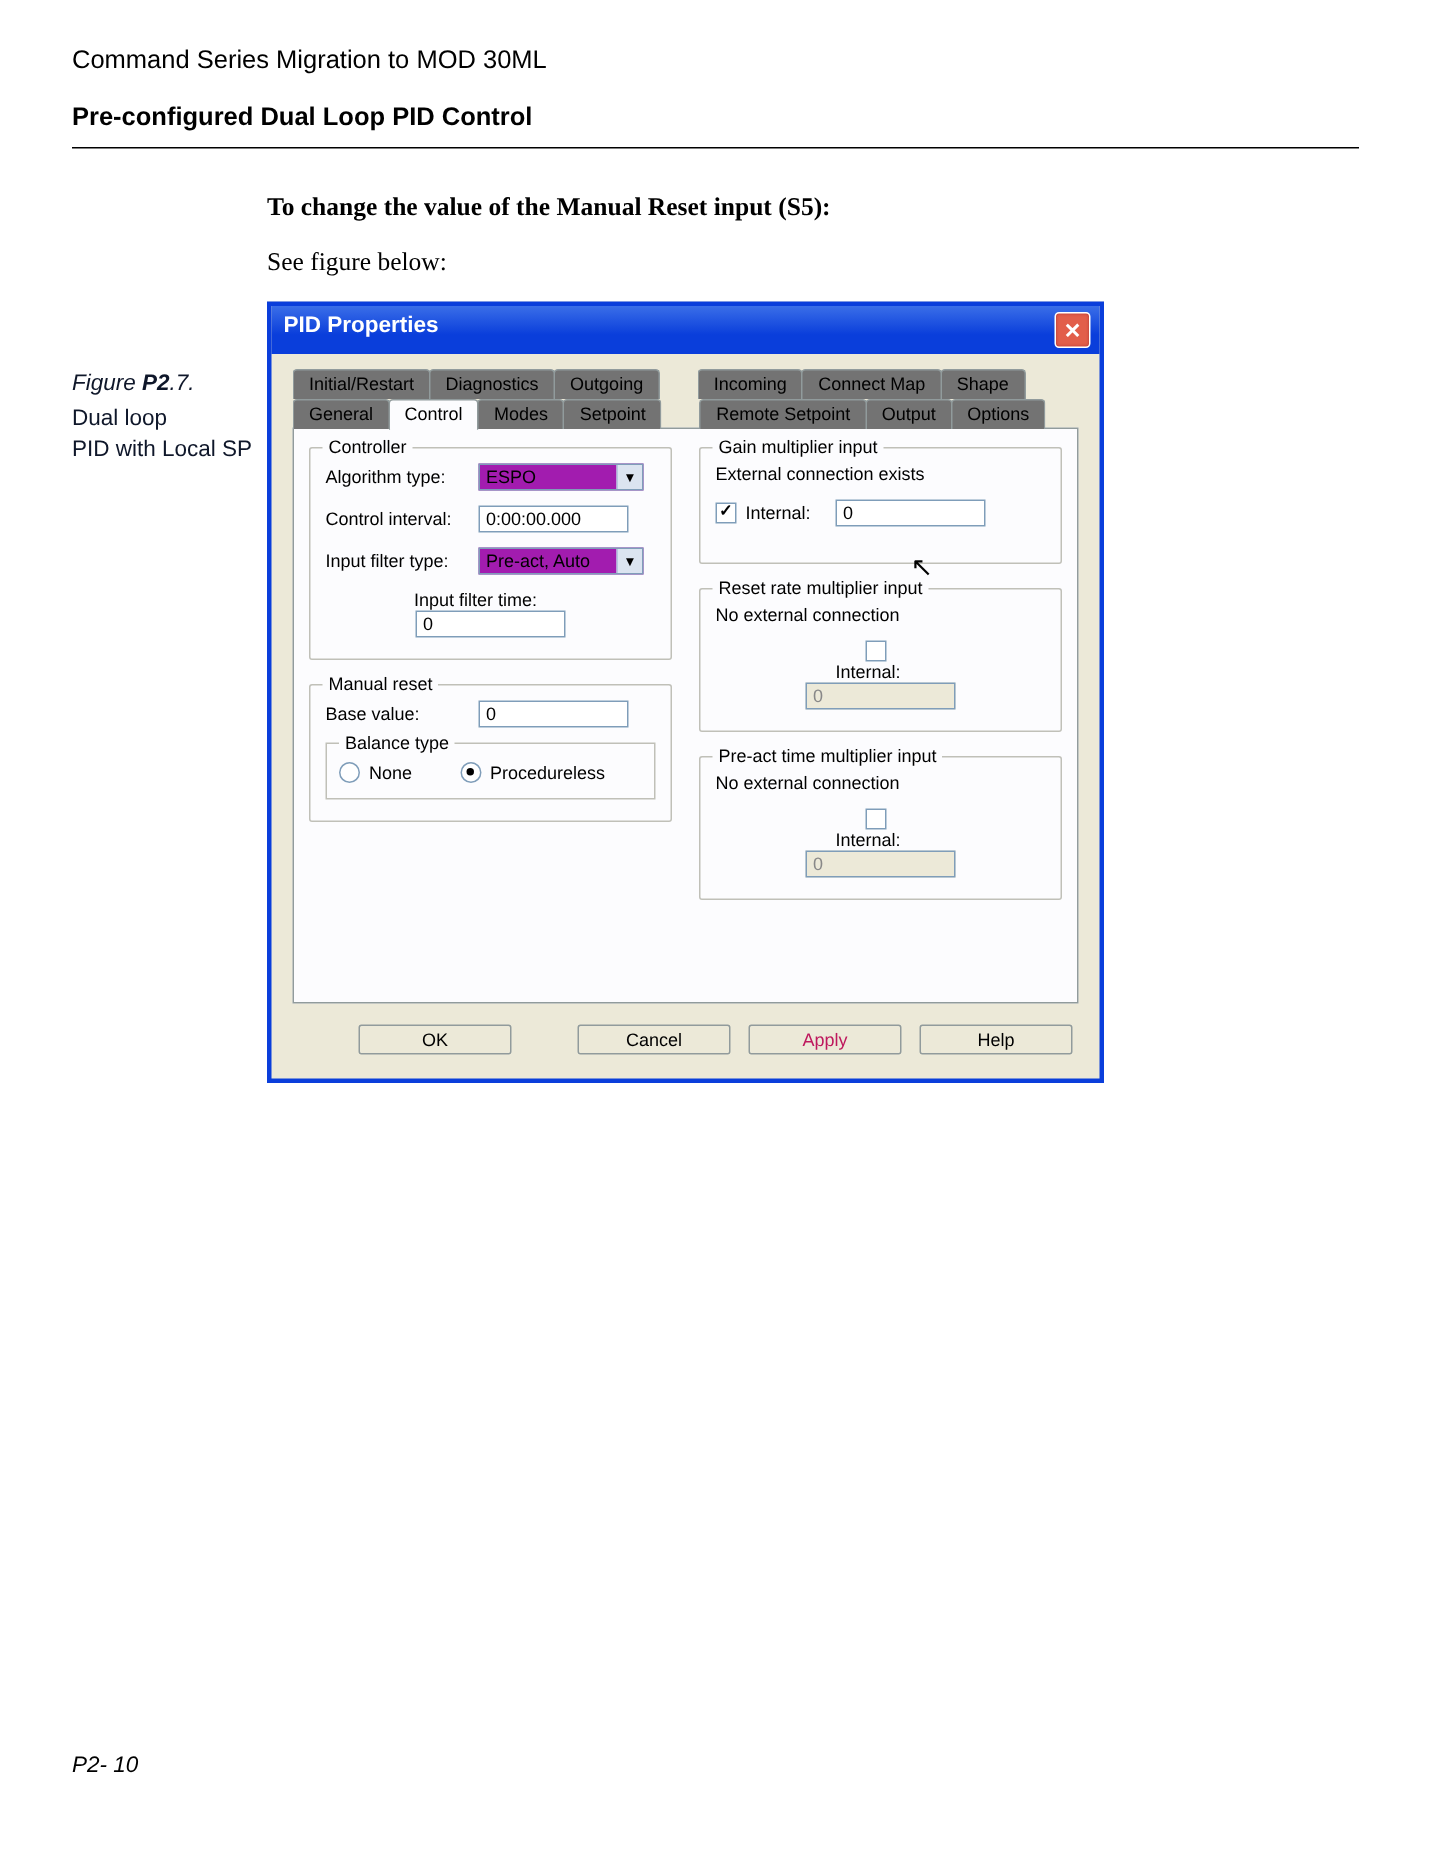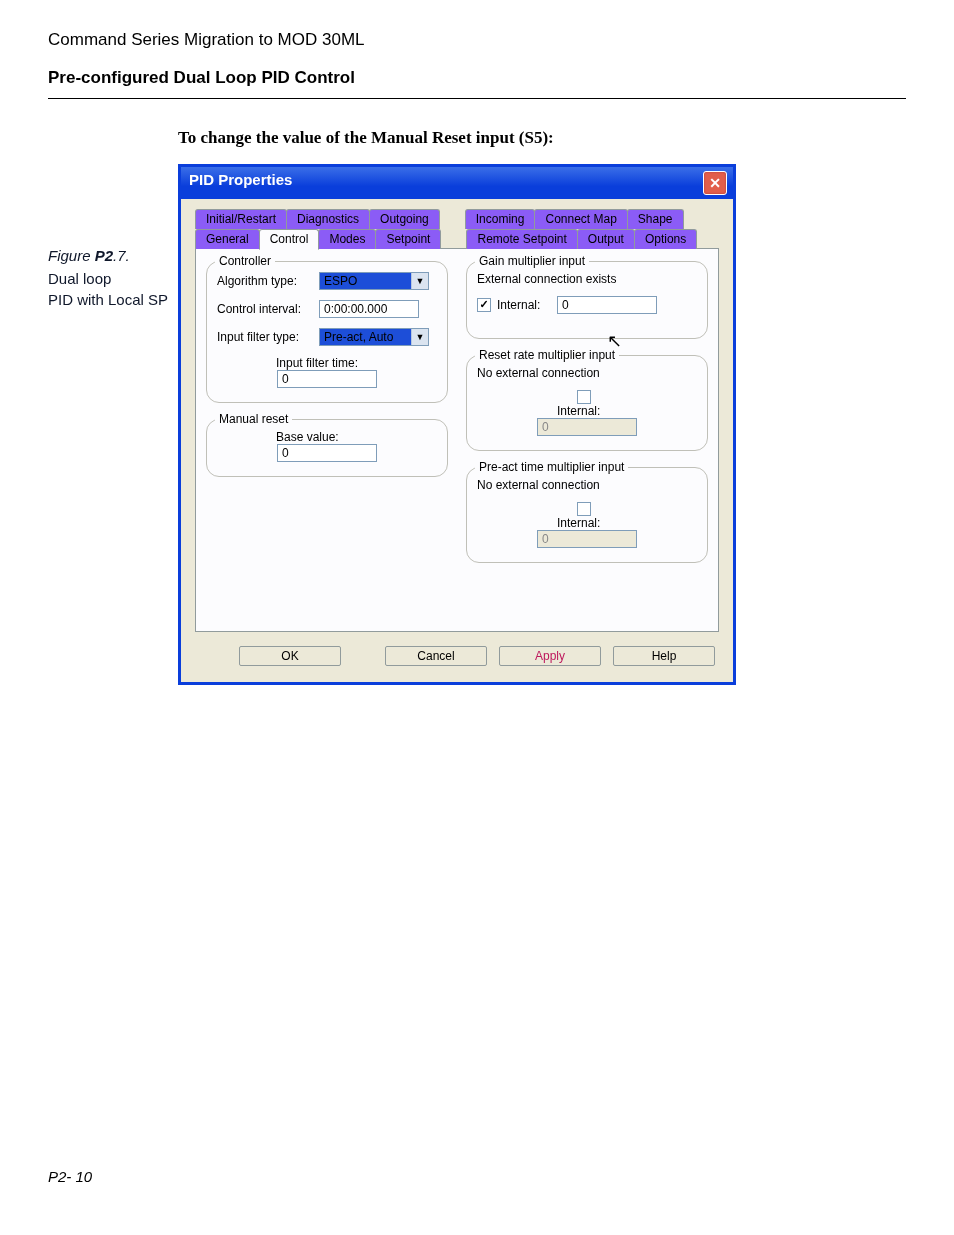--- a/index.html
+++ b/index.html
@@ -89,21 +89,21 @@
   .tab-area {
     padding: 10px 14px 0 14px;
   }
   .tabs {
     display: flex;
     flex-wrap: wrap;
   }
   .tab {
     border: 1px solid #919b9c;
     border-bottom: none;
-    background: #8b5cf6;
+    background: #737373;
     padding: 2px 10px 3px 10px;
     font-size: 12px;
     border-radius: 3px 3px 0 0;
     margin-right: -1px;
     position: relative;
     cursor: pointer;
   }
   .tab.active {
     background: #fcfcfe;
     border-bottom: 1px solid #fcfcfe;
@@ -117,21 +117,21 @@
     background: #fcfcfe;
     min-height: 360px;
     margin-top: -1px;
     padding: 12px 10px 10px 10px;
     display: flex;
     gap: 18px;
   }
   .col { flex: 1; }
   .groupbox {
     border: 1px solid #c0c0b8;
-    border-radius: 13px;
+    border-radius: 2px;
     padding: 10px 10px 14px 10px;
     margin-bottom: 16px;
     position: relative;
   }
   .groupbox .legend {
     position: absolute;
     top: -8px;
     left: 8px;
     background: #fcfcfe;
     padding: 0 4px;
@@ -155,21 +155,21 @@
     font-size: 12px;
     padding: 1px 4px;
     width: 100px;
     box-sizing: border-box;
   }
   .txt-input.disabled { background:#ece9d8; color:#888; }
   .combo {
     display: flex;
     align-items: stretch;
     border: 1px solid #7f9db9;
-    background: #1d4ed8;
+    background: #a21caf;
     height: 18px;
     width: 110px;
     box-sizing: border-box;
   }
   .combo span {
     flex:1;
     padding: 1px 4px;
     font-size:12px;
     overflow:hidden;
     white-space:nowrap;
@@ -252,20 +252,21 @@
     <div class="sidebar">
       <div class="fig-label">
         <span>Figure </span><b>P2</b><span>.7.</span>
       </div>
       <div>Dual loop</div>
       <div>PID with Local SP</div>
     </div>
 
     <div class="main">
       <p class="strong">To change the value of the Manual Reset input (S5):</p>
+      <p>See figure below:</p>
 
       <div class="dialog">
         <div class="titlebar">
           <span>PID Properties</span>
           <div class="close-btn">
             <span>✕</span>
           </div>
         </div>
 
         <div class="tab-area">
@@ -319,20 +320,35 @@
                   <input class="txt-input" value="0" style="">
                 </div>
               </div>
 
               <div class="groupbox">
                 <div class="legend">Manual reset</div>
                 <div class="row">
                   <div class="lbl">Base value:</div>
                   <input class="txt-input" value="0" style="">
                 </div>
+                <div class="nested-group">
+                  <div class="legend">Balance type</div>
+                  <div class="radio-row">
+                    <div class="radio-item">
+                      <span class="radio"></span>
+                      <span>None</span>
+                    </div>
+                    <div class="radio-item">
+                      <span class="radio">
+                          <span class="dot"></span>
+                        </span>
+                      <span>Procedureless</span>
+                    </div>
+                  </div>
+                </div>
               </div>
             </div>
 
             <div class="col" style="position:relative;">
               <div class="groupbox">
                 <div class="legend">Gain multiplier input</div>
                 <div class="status-line">External connection exists</div>
                 <div class="row">
                   <span class="check">
                       <span class="mark">✓</span>

